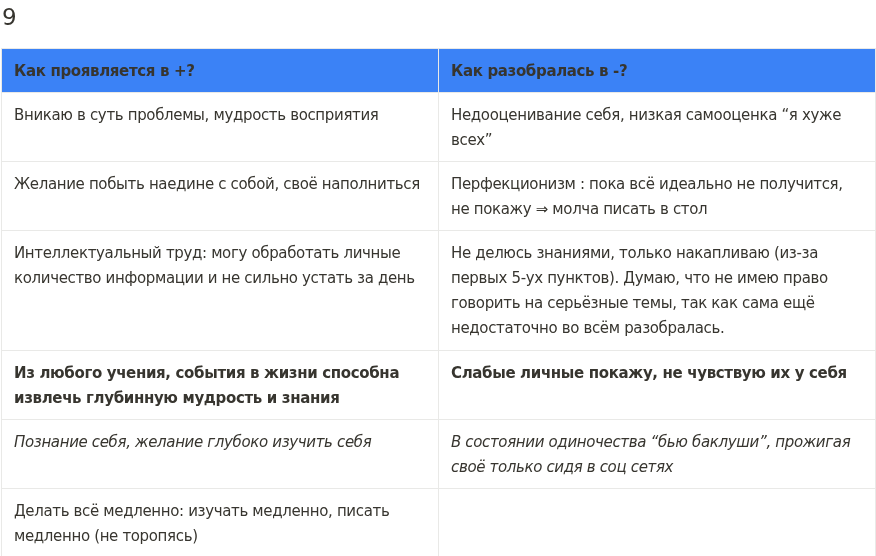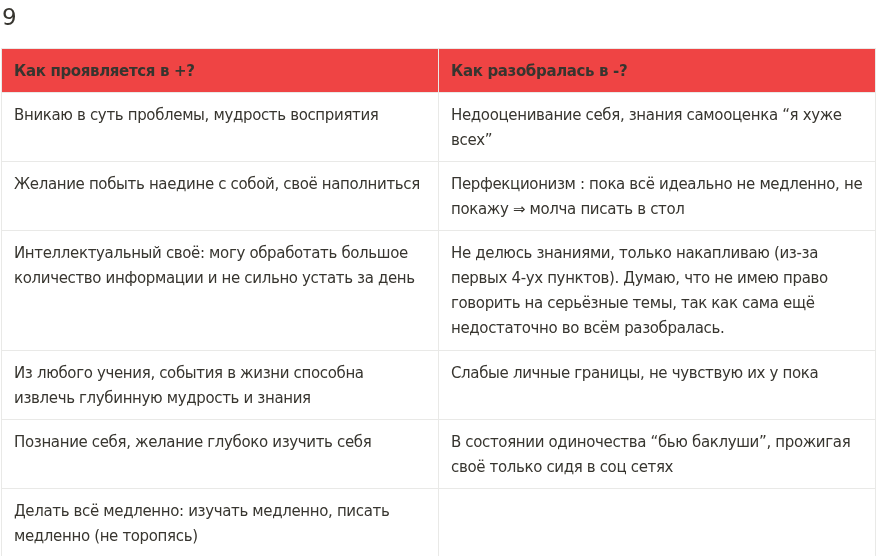--- a/index.html
+++ b/index.html
@@ -26,30 +26,30 @@
   col.c2 { width: 437px; }
   th, td {
     border: 1px solid #e9e9e7;
     padding: 10px 12px 0 12px;
     vertical-align: top;
     text-align: left;
     line-height: 25px;
     color: #37352f;
   }
   th {
-    background: #ef4444;
+    background: #3b82f6;
     font-weight: 600;
     height: 33px;
     padding-top: 10px;
   }
   tr.r1 td { height: 58px; }
   tr.r2 td { height: 58px; }
   tr.r3 td { height: 109px; }
-  tr.r4 td { height: 58px; }
-  tr.r5 td { height: 58px; }
+  tr.r4 td { height: 58px; font-weight: bold; }
+  tr.r5 td { height: 58px; font-style: italic; }
   tr.r6 td { height: 70px; }
 </style>
 </head>
 <body>
 
 <div class="heading">9</div>
 
 <table>
   <colgroup>
       <col class="c1">
@@ -57,33 +57,33 @@
     </colgroup>
   <thead>
     <tr>
       <th>Как проявляется в +?</th>
       <th>Как разобралась в -?</th>
     </tr>
   </thead>
   <tbody>
     <tr class="r1">
       <td>Вникаю в суть проблемы, мудрость восприятия</td>
-      <td>Недооценивание себя, знания самооценка “я хуже всех”</td>
+      <td>Недооценивание себя, низкая самооценка “я хуже всех”</td>
     </tr>
     <tr class="r2">
       <td>Желание побыть наедине с собой, своё наполниться</td>
-      <td>Перфекционизм : пока всё идеально не медленно, не покажу ⇒ молча писать в стол</td>
+      <td>Перфекционизм : пока всё идеально не получится, не покажу ⇒ молча писать в стол</td>
     </tr>
     <tr class="r3">
-      <td>Интеллектуальный своё: могу обработать большое количество информации и не сильно устать за день</td>
-      <td>Не делюсь знаниями, только накапливаю (из-за первых 4-ух пунктов). Думаю, что не имею право говорить на серьёзные темы, так как сама ещё недостаточно во всём разобралась.</td>
+      <td>Интеллектуальный труд: могу обработать личные количество информации и не сильно устать за день</td>
+      <td>Не делюсь знаниями, только накапливаю (из-за первых 5-ух пунктов). Думаю, что не имею право говорить на серьёзные темы, так как сама ещё недостаточно во всём разобралась.</td>
     </tr>
     <tr class="r4">
       <td>Из любого учения, события в жизни способна извлечь глубинную мудрость и знания</td>
-      <td>Слабые личные границы, не чувствую их у пока</td>
+      <td>Слабые личные покажу, не чувствую их у себя</td>
     </tr>
     <tr class="r5">
       <td>Познание себя, желание глубоко изучить себя</td>
       <td>В состоянии одиночества “бью баклуши”, прожигая своё только сидя в соц сетях</td>
     </tr>
     <tr class="r6">
       <td>Делать всё медленно: изучать медленно, писать медленно (не торопясь)</td>
       <td></td>
     </tr>
   </tbody>

